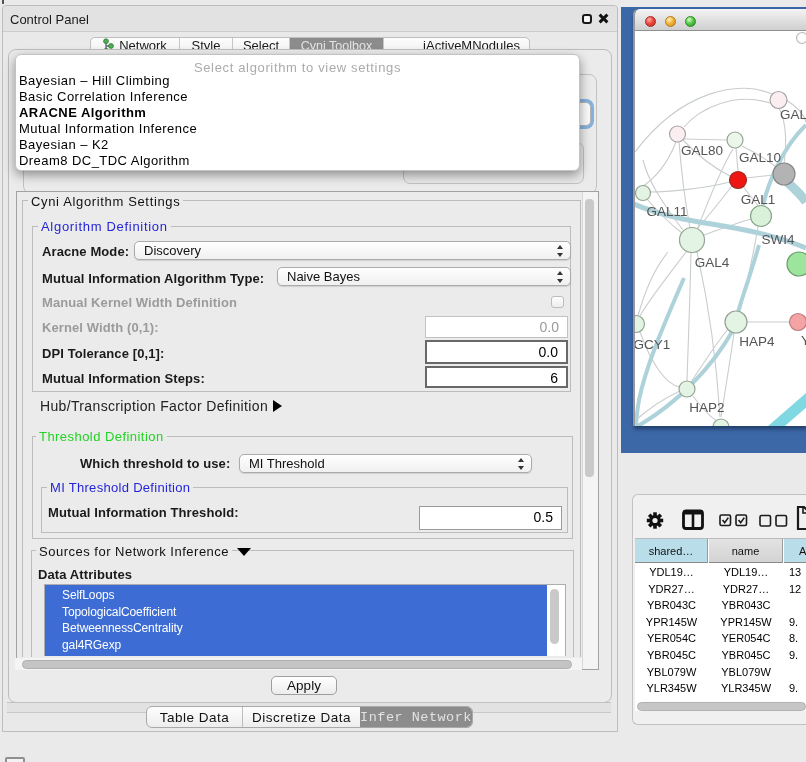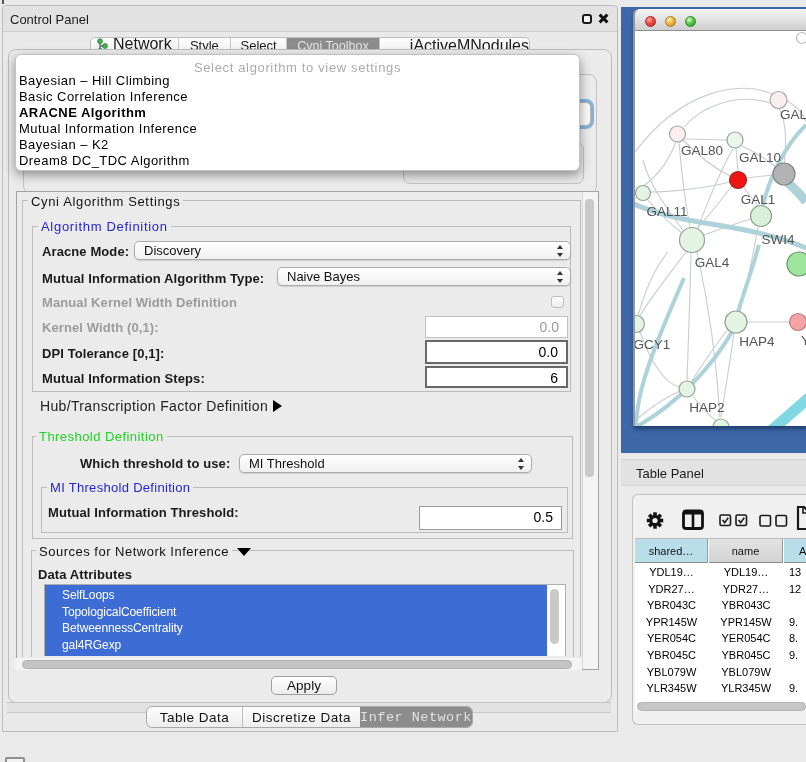--- a/index.html
+++ b/index.html
@@ -29,31 +29,31 @@
 
     <div class="abs" style="left:0;top:0;width:614px;height:26px;background:#e2e2e2;border-bottom:1px solid #cdcdcd;border-radius:4px 4px 0 0;">
       <div class="abs" style="left:7px;top:6px;font-size:13px;color:#1c1c1c;">Control Panel</div>
       <div class="abs" style="left:579px;top:8px;width:10px;height:10px;border:2px solid #1a1a1a;border-radius:3px;background:#f7f7f7;"></div>
       <svg class="abs" style="left:595px;top:7px;" width="11" height="11" viewBox="0 0 11 11">
           <path d="M1.6,1.6 L9.4,9.4 M9.4,1.6 L1.6,9.4" stroke="#111" stroke-width="2.9" fill="none"></path>
         </svg>
     </div>
 
     <div class="abs" style="left:87px;top:31px;width:440px;height:20px;display:flex;padding-bottom:3px;border:1px solid #bfbfbf;border-radius:5px;background:linear-gradient(#fdfdfd,#ededed);overflow:hidden;">
-      <div style="width:89px;border-right:1px solid #c6c6c6;display:flex;align-items:flex-end;justify-content:center;font-size:16px;color:#1a1a1a;">
+      <div style="width:89px;border-right:1px solid #c6c6c6;display:flex;align-items:flex-start;justify-content:center;font-size:13px;color:#1a1a1a;">
         <svg width="12" height="15" viewBox="0 0 12 15" style="margin-right:4px;">
           <path d="M3 4 L3 12 L8 12 M3 8 L7 8" stroke="#5a6a74" stroke-width="1.3" fill="none"></path>
           <circle cx="3" cy="3.2" r="2.4" fill="#4caf50" stroke="#2d7a33" stroke-width="0.8"></circle>
           <circle cx="8" cy="8" r="2.4" fill="#4caf50" stroke="#2d7a33" stroke-width="0.8"></circle>
           <circle cx="3.2" cy="12.2" r="2" fill="#4caf50" stroke="#2d7a33" stroke-width="0.8"></circle>
         </svg>Network</div>
       <div style="width:53px;border-right:1px solid #c6c6c6;display:flex;align-items:center;justify-content:center;font-size:13px;color:#1a1a1a;">Style</div>
       <div style="width:57px;border-right:1px solid #c6c6c6;display:flex;align-items:center;justify-content:center;font-size:13px;color:#1a1a1a;">Select</div>
       <div style="width:93px;display:flex;align-items:center;justify-content:center;font-size:12.5px;color:#e4e4e4;background:#8c8c8c;">Cyni Toolbox</div>
-      <div style="flex:1;border-left:1px solid #c6c6c6;display:flex;align-items:center;justify-content:center;padding-left:30px;font-size:16px;color:#1a1a1a;">jActiveMNodules</div>
+      <div style="flex:1;border-left:1px solid #c6c6c6;display:flex;align-items:center;justify-content:center;padding-left:30px;font-size:13px;color:#1a1a1a;">jActiveMNodules</div>
     </div>
 
     <div class="abs" style="left:5px;top:43px;width:604px;height:654px;border:1px solid #bdbdbd;border-radius:8px;background:#ebebeb;"></div>
 
     <div class="abs" style="left:20px;top:68px;width:574px;height:120px;border:1px solid #c2c2c2;border-radius:8px;"></div>
     <div class="abs" style="left:400px;top:96px;width:188px;height:24px;border:1px solid #b5b5b5;border-radius:5px;background:#fafafa;box-shadow:0 0 0 3px #85b2dd;"></div>
     <div class="abs" style="left:400px;top:136px;width:181px;height:42px;border:1px solid #c2c2c2;border-radius:7px;background:#e9e9e9;"></div>
   </div>
 
   <div class="abs" style="left:16px;top:191px;width:583px;height:479px;border:1px solid #a2a2a2;background:#ebebeb;"></div>
@@ -224,23 +224,20 @@
       <text x="667" y="216">GAL11</text>
       <text x="778" y="244">SWI4</text>
       <text x="712" y="267">GAL4</text>
       <text x="652" y="349">GCY1</text>
       <text x="757" y="346">HAP4</text>
       <text x="801" y="345" text-anchor="start">Y</text>
       <text x="707" y="412">HAP2</text>
     </g>
   </svg>
 
-  <div class="abs" style="left:621px;top:459px;width:185px;height:27px;background:#e2e2e2;border-top:1px solid #d4d4d4;border-bottom:1px solid #d4d4d4;">
-    <div style="position:absolute;left:15px;top:6px;font-size:13px;color:#1c1c1c;">Table Panel</div>
-  </div>
 
   <div class="abs" style="left:632px;top:494px;width:174px;height:231px;background:#f0f0f0;border:1px solid #c2c2c2;border-right:none;border-radius:6px 0 0 6px;">
 
     <svg style="position:absolute;left:13px;top:13px;" width="160" height="26" viewBox="0 0 160 26">
 
       <g transform="translate(9,12.5)" fill="#111">
         <circle r="5.6"></circle>
         <g>
           <rect x="-1.8" y="-8.2" width="3.6" height="16.4"></rect>
           <rect x="-1.8" y="-8.2" width="3.6" height="16.4" transform="rotate(45)"></rect>

